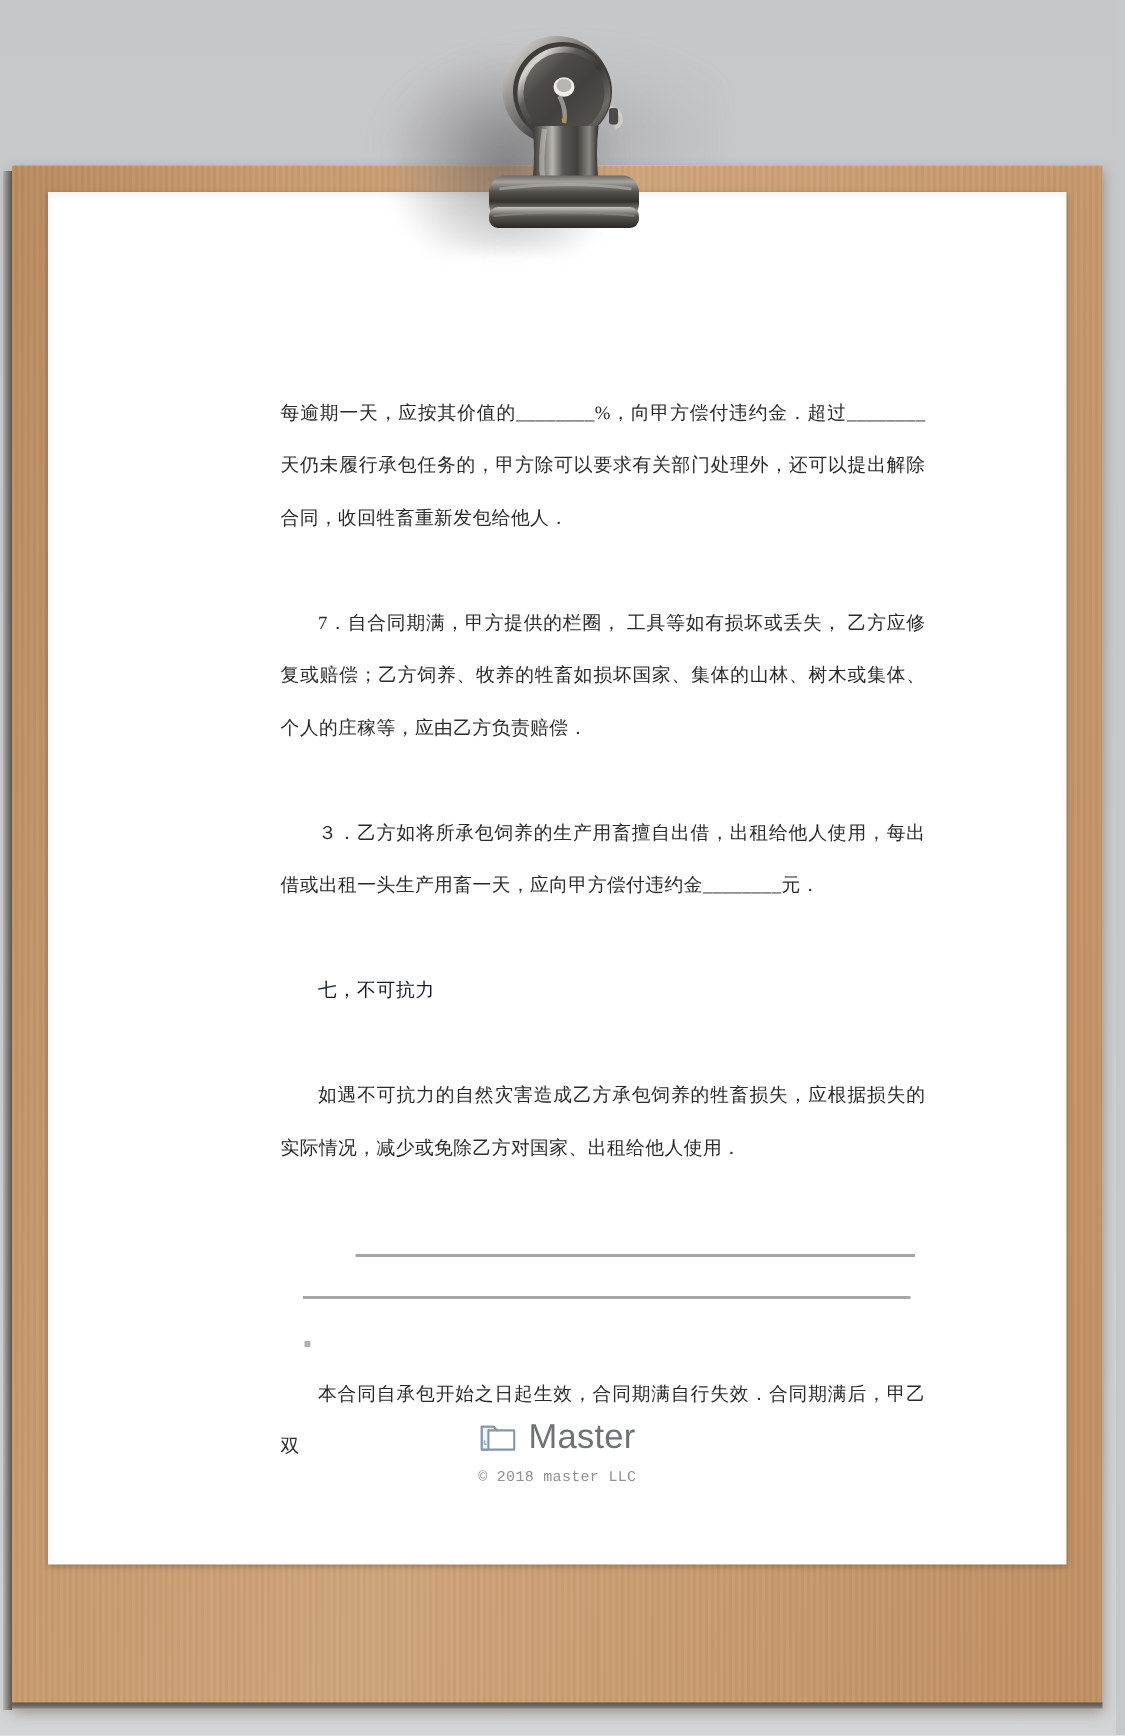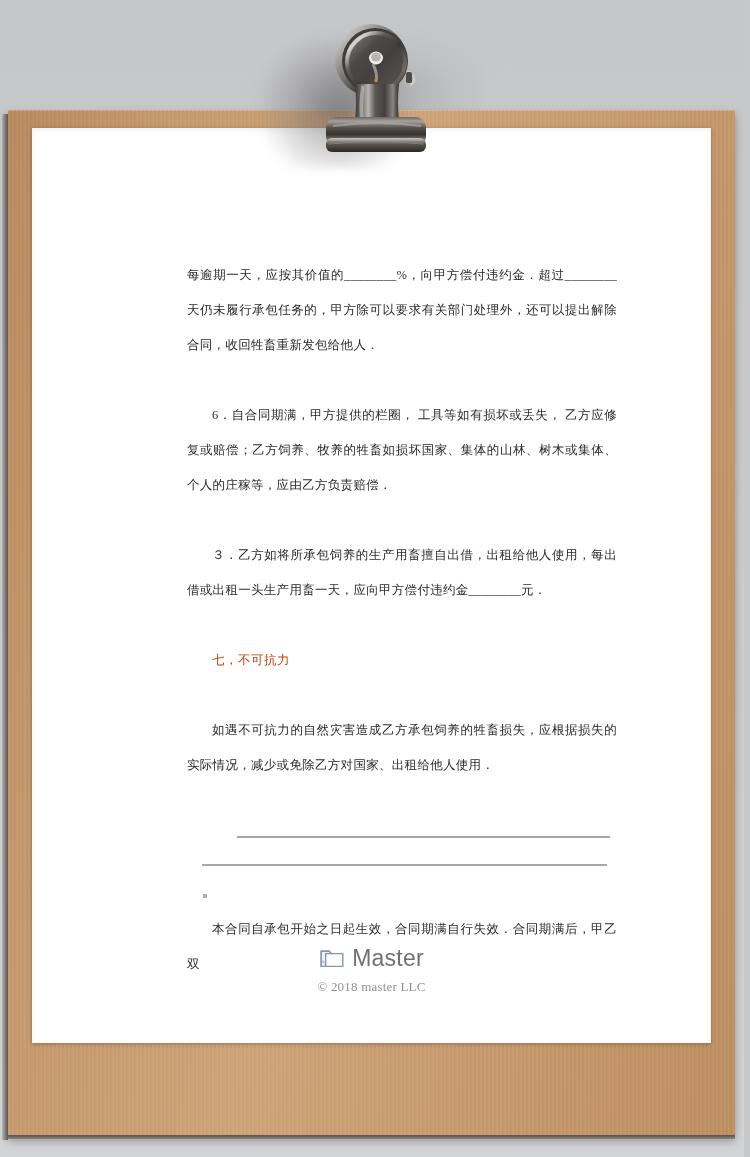--- a/index.html
+++ b/index.html
@@ -107,21 +107,21 @@
     font-family: "Liberation Serif", "DejaVu Serif", serif;
   }
   .para.indent {
     text-indent: 2em;
   }
   .gap-lg { height: 35px; }
   .gap-md { height: 24px; }
   .heading {
     font-size: 12.5px;
     line-height: 35px;
-    color: #c2410c;
+    color: #0f172a;
     text-indent: 2em;
     margin: 0;
     letter-spacing: 0.5px;
   }
 
   
   #rule-block {
     position: relative;
     height: 70px;
   }
@@ -152,37 +152,36 @@
   
   #logo-block {
     position: absolute;
     left: 0;
     right: 0;
     top: 818px;
     text-align: center;
   }
   #logo-row {
     display: inline-flex;
-    align-items: center;
     gap: 7px;
   }
   #folder-icon {
     display: block;
   }
   #logo-text {
     font-family: "Liberation Sans", "DejaVu Sans", sans-serif;
     font-size: 23px;
     color: #6e7276;
     letter-spacing: 0.2px;
     line-height: 1;
   }
   #logo-copyright {
     margin-top: 5px;
-    font-family: Liberation Serif, serif;
-    font-size: 13px;
+    font-family: Liberation Mono, monospace;
+    font-size: 10px;
     color: #8d9195;
     letter-spacing: 0.2px;
   }
 
   
   #clip {
     position: absolute;
     left: 283px;
     top: 22px;
     width: 185px;
@@ -214,21 +213,21 @@
 
   <div id="paper">
     <div id="paper-inner-shadow"></div>
 
     <div id="doc">
 
       <p class="para">每逾期一天，应按其价值的________%，向甲方偿付违约金．超过________天仍未履行承包任务的，甲方除可以要求有关部门处理外，还可以提出解除合同，收回牲畜重新发包给他人．</p>
 
       <div class="gap-lg"></div>
 
-      <p class="para indent">6．自合同期满，甲方提供的栏圈， 工具等如有损坏或丢失， 乙方应修复或赔偿；乙方饲养、牧养的牲畜如损坏国家、集体的山林、树木或集体、个人的庄稼等，应由乙方负责赔偿．</p>
+      <p class="para indent">7．自合同期满，甲方提供的栏圈， 工具等如有损坏或丢失， 乙方应修复或赔偿；乙方饲养、牧养的牲畜如损坏国家、集体的山林、树木或集体、个人的庄稼等，应由乙方负责赔偿．</p>
 
       <div class="gap-lg"></div>
 
       <p class="para indent">３．乙方如将所承包饲养的生产用畜擅自出借，出租给他人使用，每出借或出租一头生产用畜一天，应向甲方偿付违约金________元．</p>
 
       <div class="gap-lg"></div>
 
       <p class="heading">七，不可抗力</p>
 
       <div class="gap-lg"></div>

